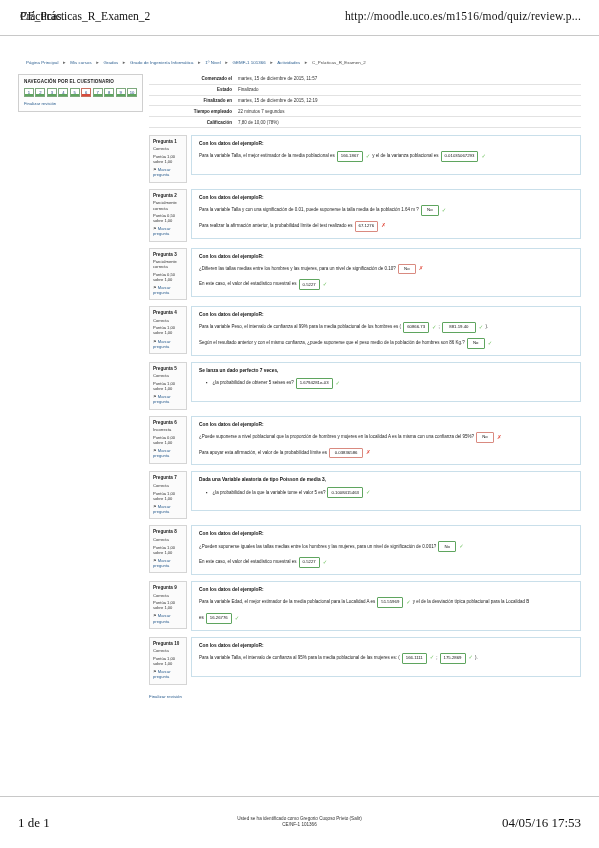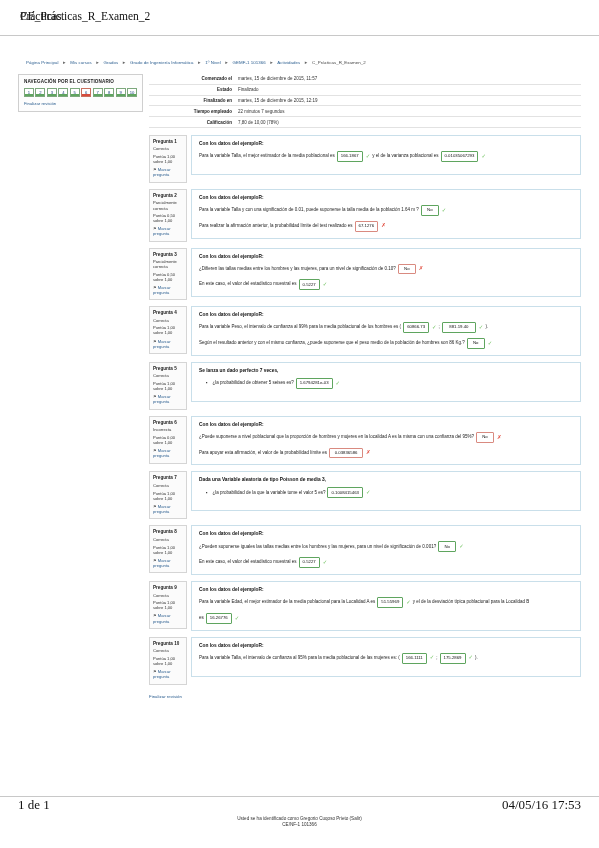--- a/index.html
+++ b/index.html
@@ -25,21 +25,21 @@
   .print-header .left{ position:relative; white-space:nowrap; }
   .print-header .left .overlap{
     position:absolute; left:0; top:0; white-space:nowrap;
   }
   .print-header .right{ white-space:nowrap; letter-spacing:.2px; }
 
   
   .print-footer{
     position:absolute; left:0; bottom:0; width:599px; height:52px;
     border-top:1px solid #c8c8c8;
-    display:flex; align-items:flex-start; justify-content:space-between;
+    display:flex; align-items:center; justify-content:space-between;
     padding:0 18px;
     font-family:"Liberation Serif", serif;
     font-size:13px; color:#111;
   }
   .print-footer .center{
     position:absolute; left:0; right:0; top:50%; transform:translateY(-50%);
     text-align:center; font-size:4.6px; line-height:1.45; color:#333;
     font-family:"Liberation Sans", sans-serif;
   }
   .print-footer .pageno, .print-footer .stamp{ position:relative; z-index:2; }
@@ -150,20 +150,21 @@
   }
 </style>
 </head>
 <body>
 
 <div class="print-header">
   <div class="left">
     <span>CE_Prácticas_R_Examen_2</span>
     <span class="overlap">Prácticas</span>
   </div>
+  <div class="right">http://moodle.uco.es/m1516/mod/quiz/review.p...</div>
 </div>
 
 <div class="content">
 
   <div class="breadcrumb">
     <span class="crumb">Página Principal</span>
     <span class="sep">►</span>
     <span class="crumb">Mis cursos</span>
     <span class="sep">►</span>
     <span class="crumb">Grados</span>

